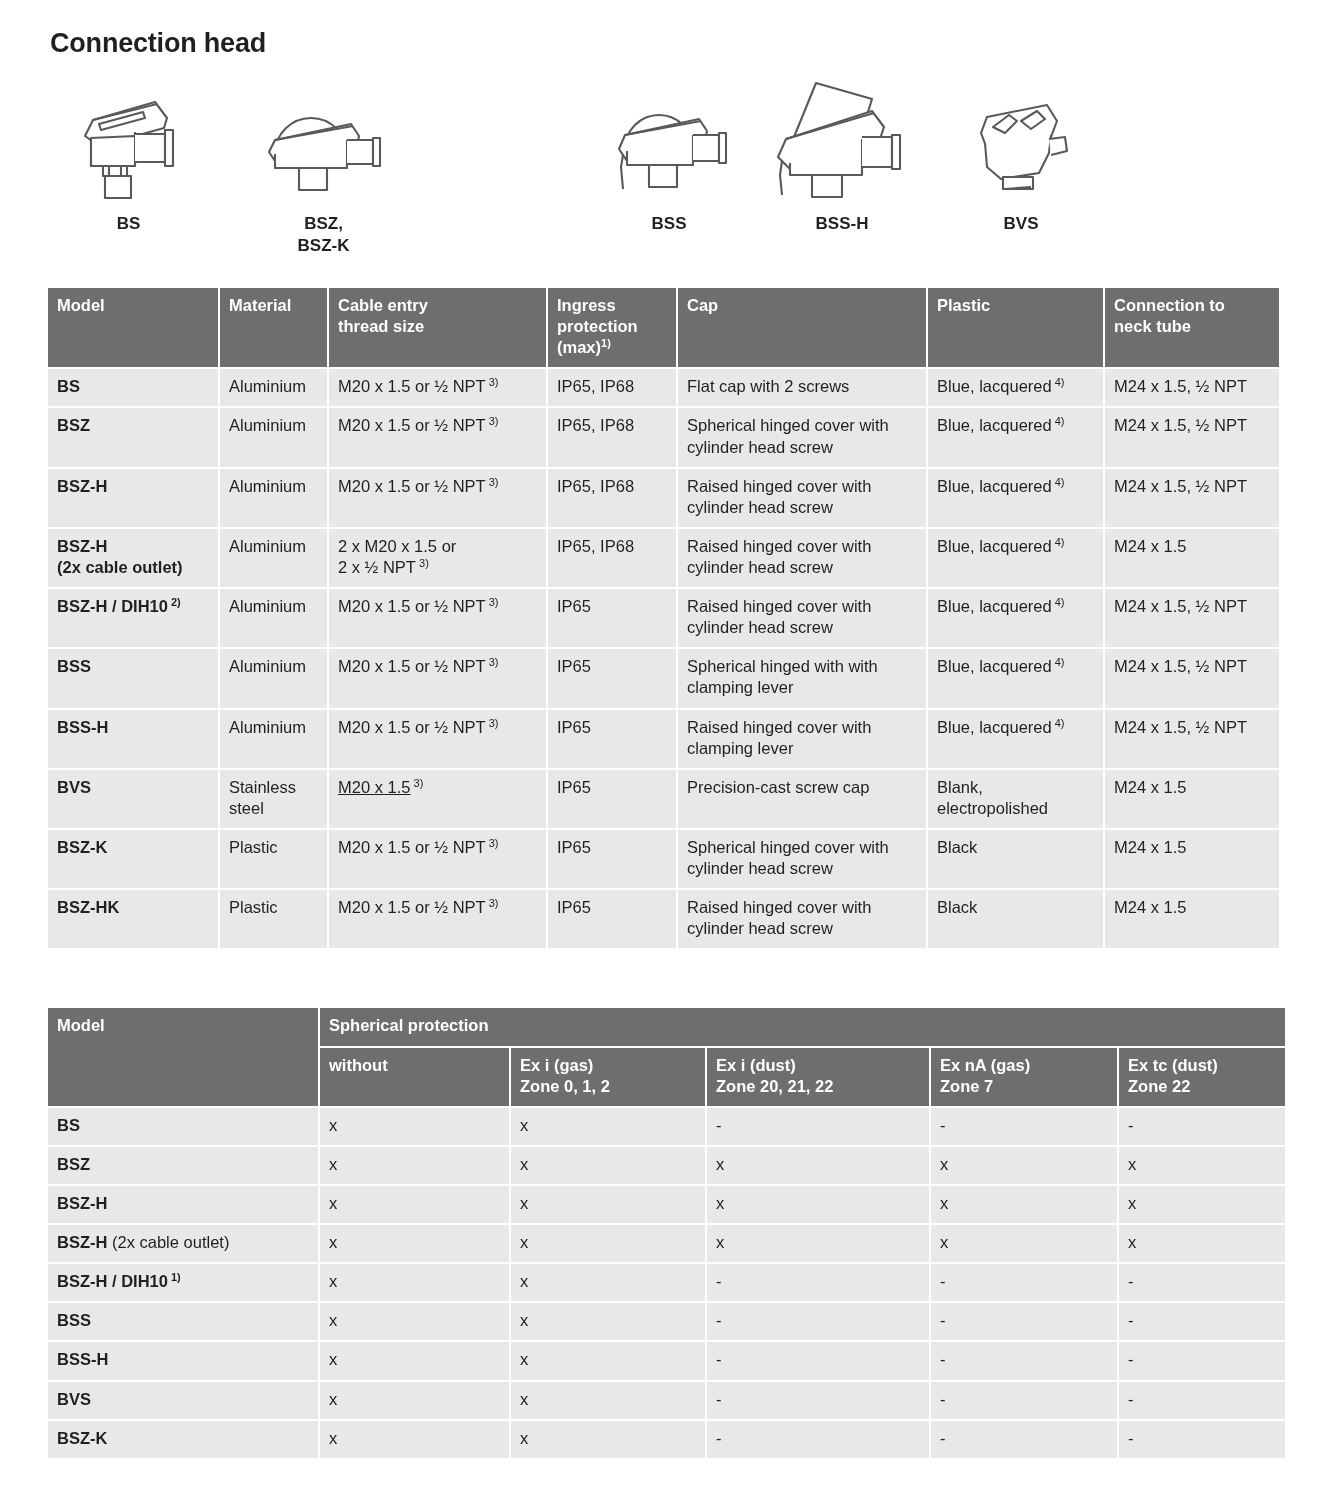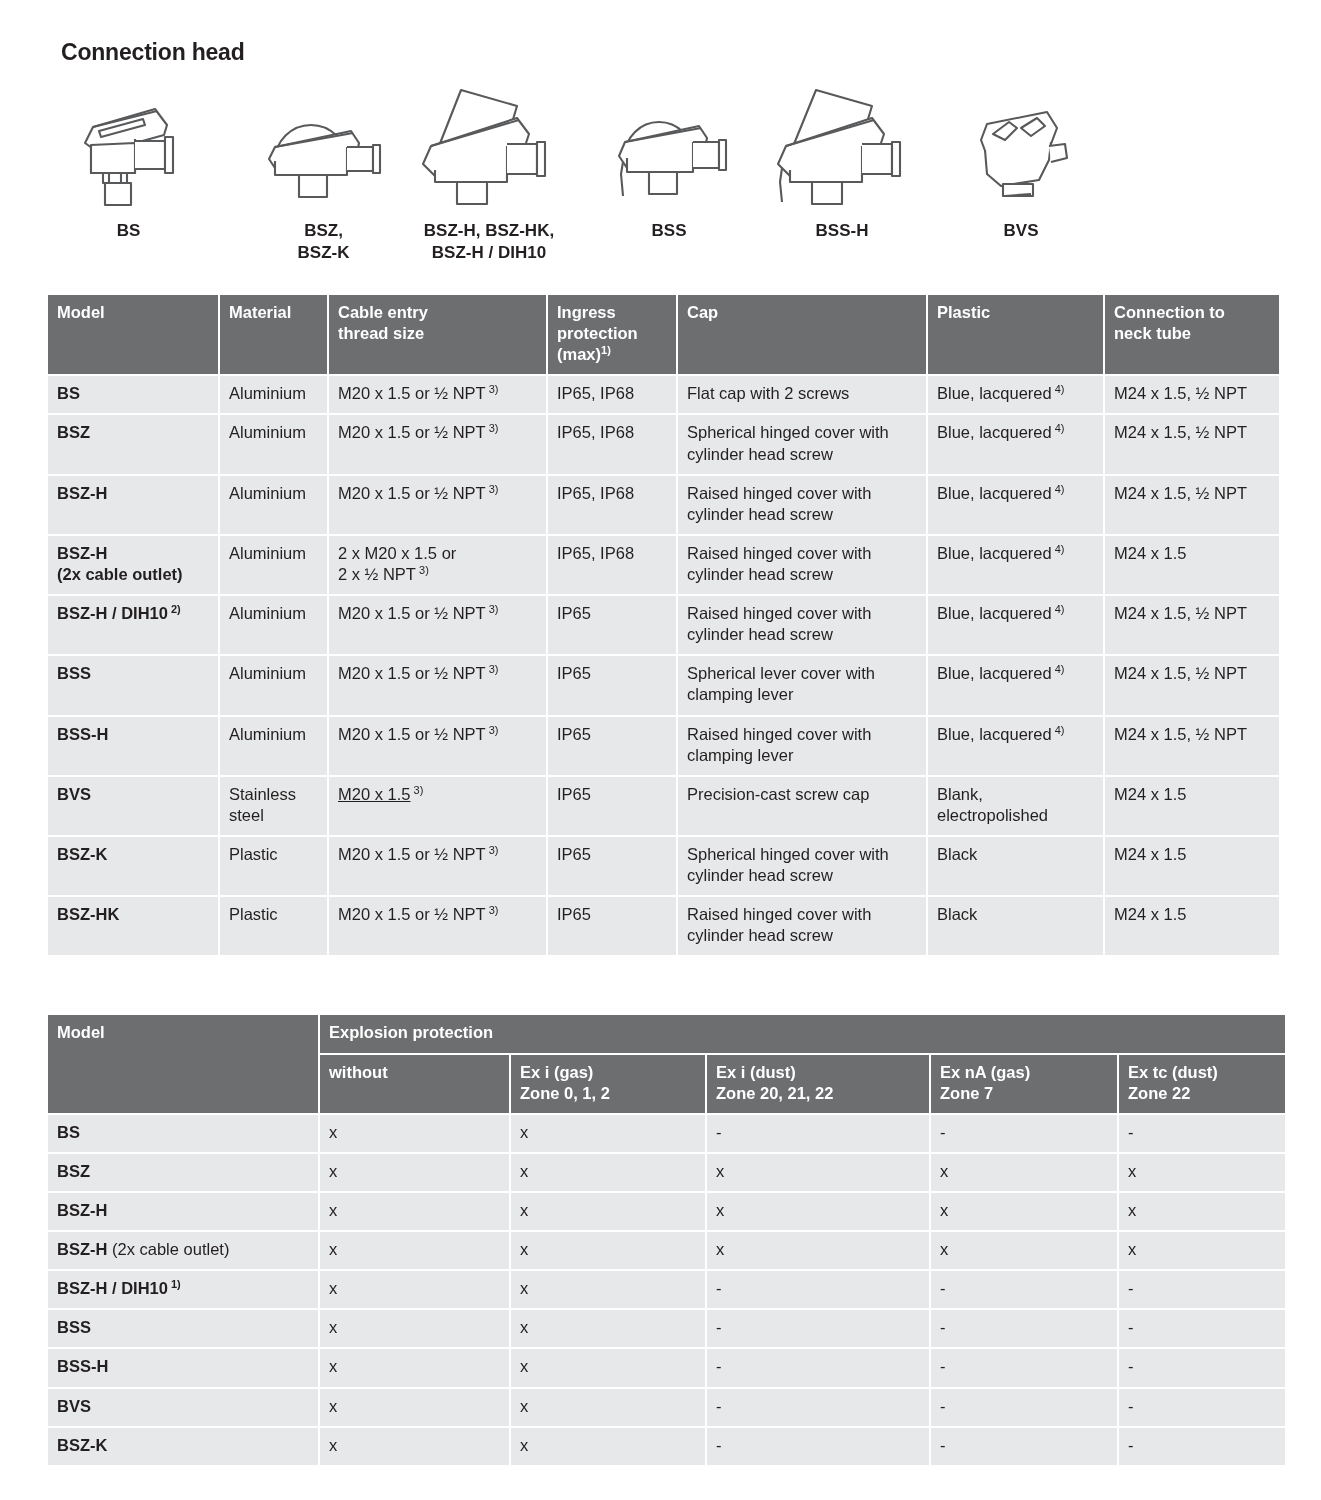--- a/index.html
+++ b/index.html
@@ -17,24 +17,24 @@
   .page {
     position: relative;
     width: 1321px;
     height: 1500px;
     box-sizing: border-box;
     padding: 0 46px;
   }
 
   
   .page-title {
-    font-size: 23px;
+    font-size: 27px;
     font-weight: bold;
     color: #231f20;
-    margin: 15px;
+    margin: 4px;
     padding-top: 24px;
     letter-spacing: -0.2px;
   }
   .subhead-row {
     display: flex;
     align-items: center;
     margin-top: 29px;
   }
   .bullet-square {
     width: 12px;
@@ -153,35 +153,20 @@
           <path d="M14 74 L14 88 L86 88 L86 60" fill="#fff"></path>
           <path d="M86 60 L112 60 L112 84 L86 84" fill="#fff"></path>
           <rect x="112" y="58" width="7" height="28" fill="#fff"></rect>
           <rect x="38" y="88" width="28" height="22" fill="#fff"></rect>
         </svg>
       </div>
       <div class="cap" style="white-space: pre-line;">BSZ,
 BSZ-K</div>
     </div>
 
-    <div class="figure" style="left:328px; width:230px;">
-      <div class="art">
-        <svg width="160" height="130" viewBox="0 0 160 130" fill="none" stroke="#58595b" stroke-width="2.1" stroke-linejoin="round">
-          <path d="M30 64 L52 8 L108 24 L92 78 Z" fill="#fff"></path>
-          <path d="M14 82 L22 64 L108 36 L120 52 L116 64 L26 94 Z" fill="#fff"></path>
-          <path d="M22 64 L110 38"></path>
-          <path d="M26 88 L26 100 L98 100 L98 64" fill="#fff"></path>
-          <path d="M98 62 L128 62 L128 92 L98 92" fill="#fff"></path>
-          <rect x="128" y="60" width="8" height="34" fill="#fff"></rect>
-          <rect x="48" y="100" width="30" height="22" fill="#fff"></rect>
-        </svg>
-      </div>
-      <div class="cap" style="white-space: pre-line;">BSZ-H, BSZ-HK,
-BSZ-H / DIH10</div>
-    </div>
 
     <div class="figure" style="left:548px; width:150px;">
       <div class="art">
         <svg width="125" height="128" viewBox="0 0 125 128" fill="none" stroke="#58595b" stroke-width="2.1" stroke-linejoin="round">
           <path d="M18 72 A34 34 0 0 1 86 72 Z" fill="#fff"></path>
           <path d="M12 72 L18 58 L92 42 L100 54 L98 64 L20 84 Z" fill="#fff"></path>
           <path d="M18 58 L94 44"></path>
           <path d="M16 78 L14 90 L16 112"></path>
           <path d="M20 74 L20 88 L86 88 L86 58" fill="#fff"></path>
           <path d="M86 58 L112 58 L112 84 L86 84" fill="#fff"></path>
@@ -295,21 +280,21 @@
           <td>IP65</td>
           <td>Raised hinged cover with cylinder head screw</td>
           <td><span style="white-space: pre-line;">Blue, lacquered</span><span class="sup"> 4)</span></td>
           <td>M24 x 1.5, ½ NPT</td>
         </tr>
         <tr>
           <td class="model"><span style="white-space: pre-line;">BSS</span></td>
           <td>Aluminium</td>
           <td><span style="white-space: pre-line;">M20 x 1.5 or ½ NPT</span><span class="sup"> 3)</span></td>
           <td>IP65</td>
-          <td>Spherical lever cover with clamping lever</td>
+          <td>Spherical hinged with with clamping lever</td>
           <td><span style="white-space: pre-line;">Blue, lacquered</span><span class="sup"> 4)</span></td>
           <td>M24 x 1.5, ½ NPT</td>
         </tr>
         <tr>
           <td class="model"><span style="white-space: pre-line;">BSS-H</span></td>
           <td>Aluminium</td>
           <td><span style="white-space: pre-line;">M20 x 1.5 or ½ NPT</span><span class="sup"> 3)</span></td>
           <td>IP65</td>
           <td>Raised hinged cover with clamping lever</td>
           <td><span style="white-space: pre-line;">Blue, lacquered</span><span class="sup"> 4)</span></td>
@@ -350,21 +335,21 @@
       <col style="width:270px">
         <col style="width:189px">
         <col style="width:194px">
       <col style="width:222px">
         <col style="width:186px">
         <col style="width:166px">
     </colgroup>
     <thead>
       <tr>
         <th class="model" rowspan="2">Model</th>
-        <th colspan="5">Explosion protection</th>
+        <th colspan="5">Spherical protection</th>
       </tr>
       <tr>
         <th><span class="pre" style="white-space: pre-line; text-align: center;">without</span></th>
         <th><span class="pre" style="white-space: pre-line;">Ex i (gas)
 Zone 0, 1, 2</span></th>
         <th><span class="pre" style="white-space: pre-line;">Ex i (dust)
 Zone 20, 21, 22</span></th>
         <th><span class="pre" style="white-space: pre-line;">Ex nA (gas)
 Zone 7</span></th>
         <th><span class="pre" style="white-space: pre-line;">Ex tc (dust)

